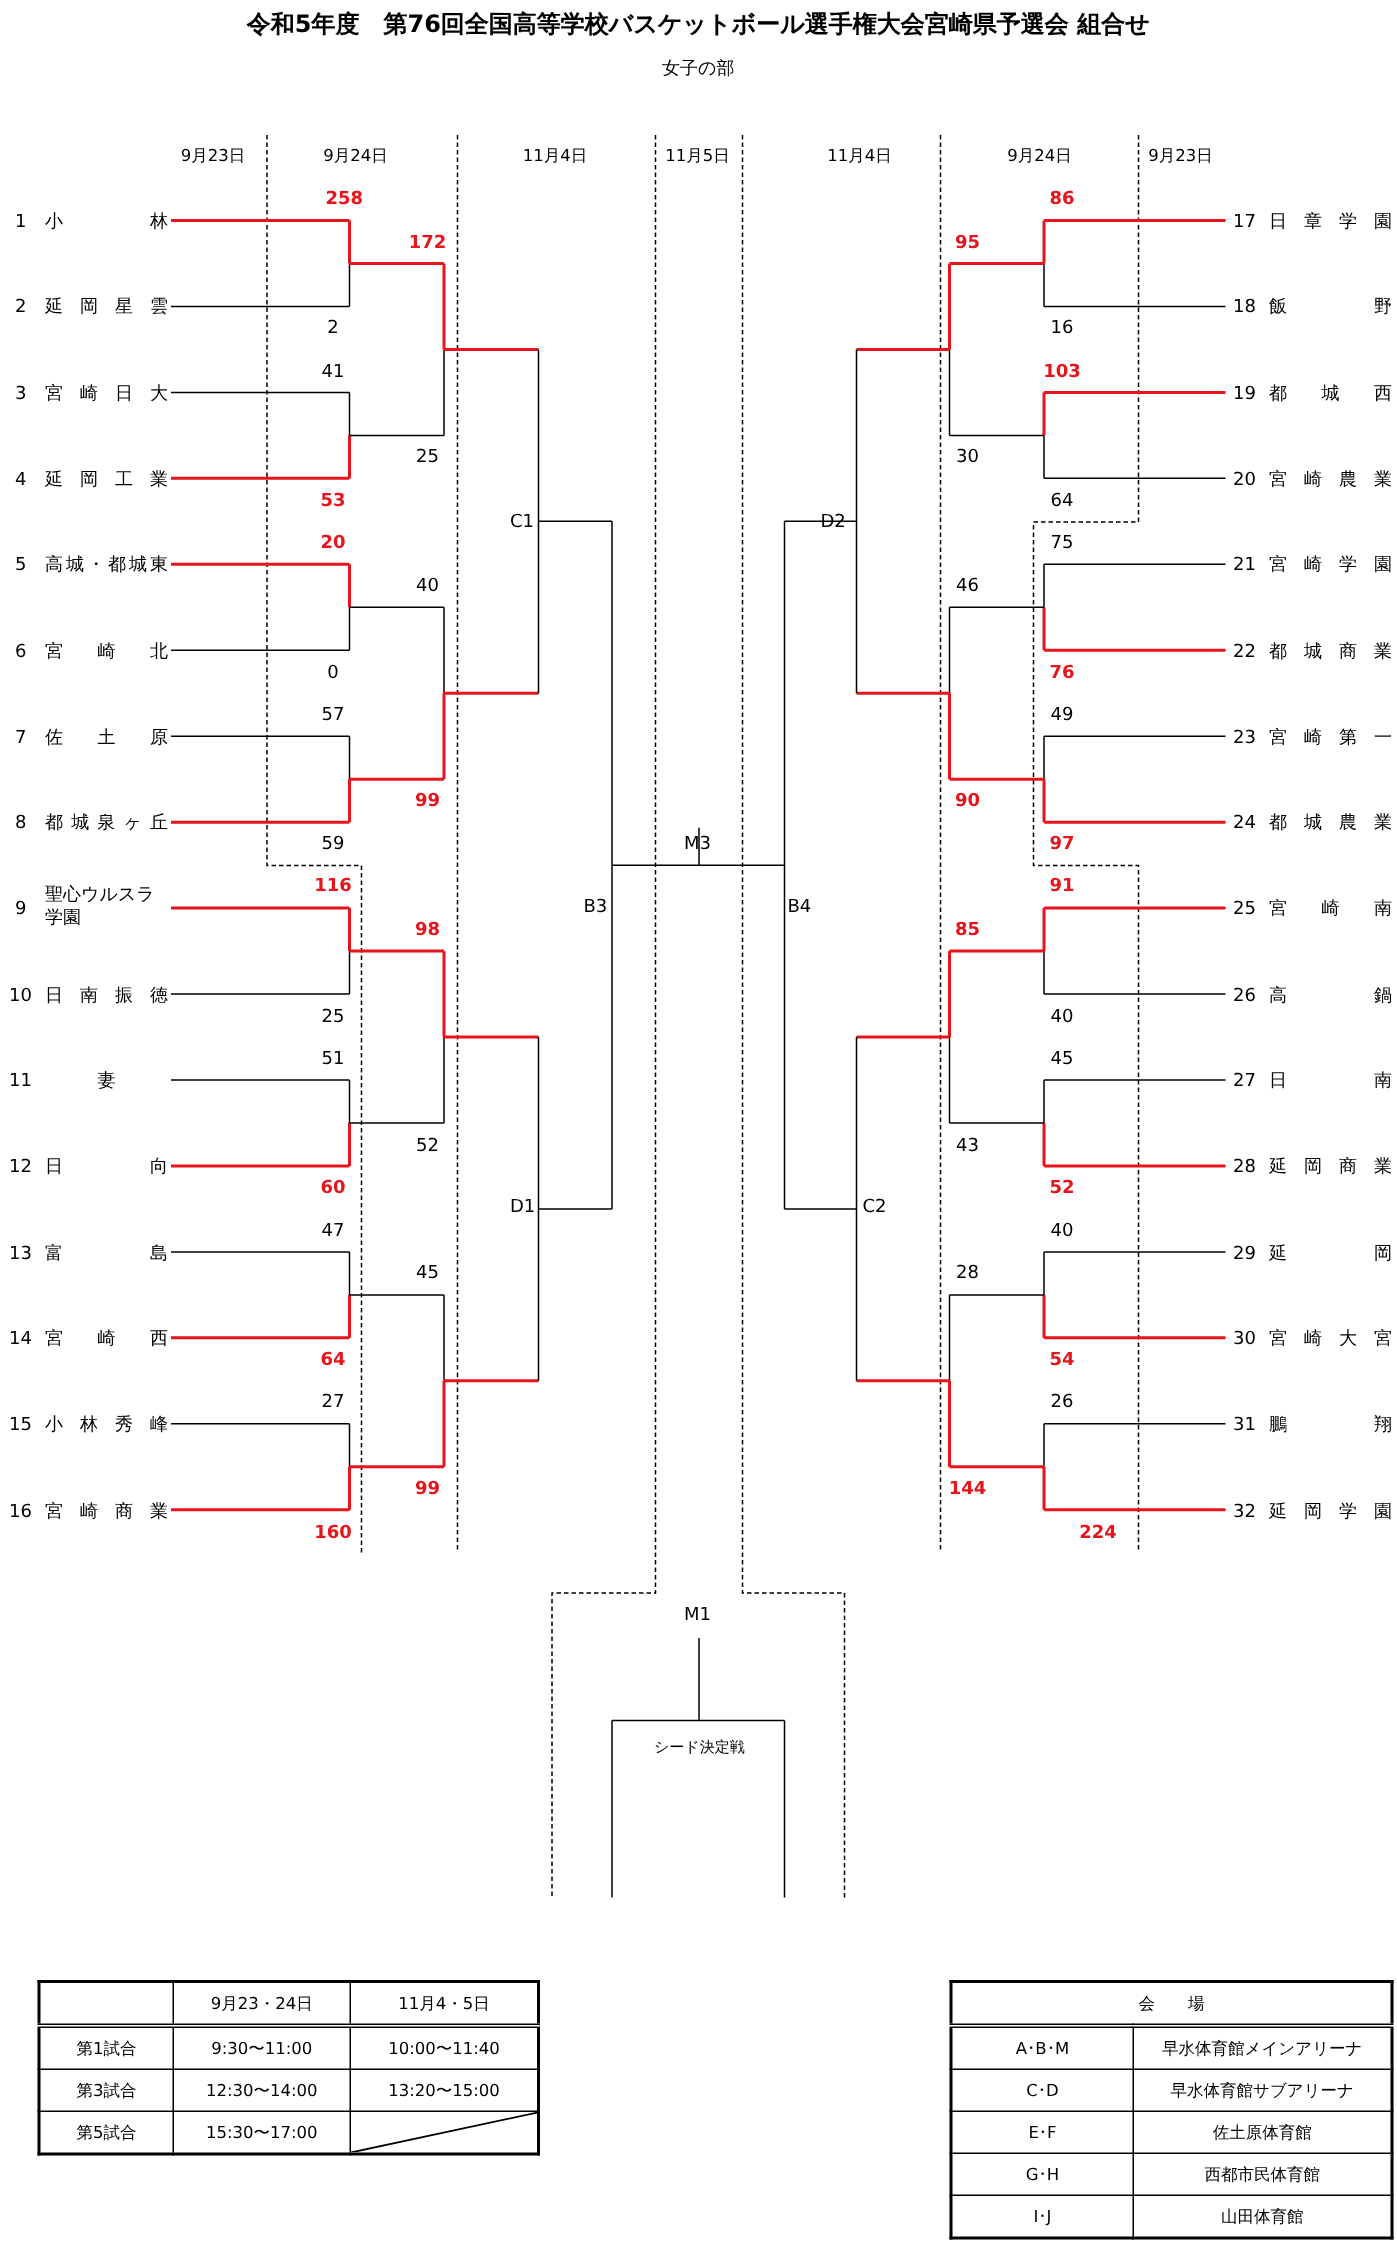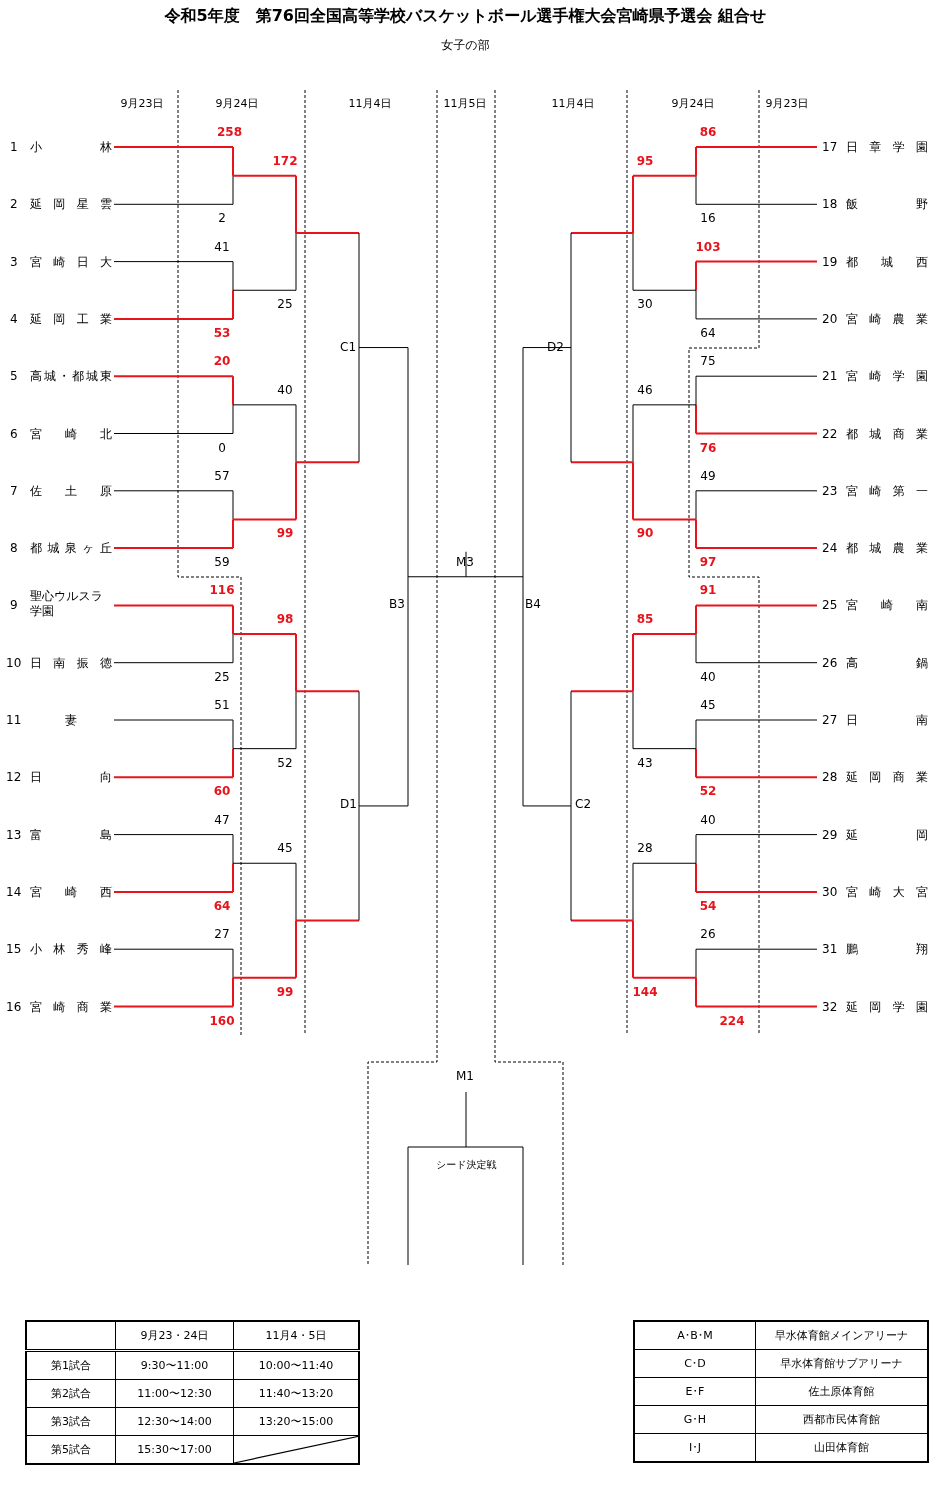--- a/index.html
+++ b/index.html
@@ -498,43 +498,41 @@
     <td style="width:88px"></td>
     <td style="width:117px">9月23・24日</td>
     <td>11月4・5日</td>
   </tr>
   <tr>
     <td>第1試合</td>
     <td>9:30〜11:00</td>
     <td>10:00〜11:40</td>
   </tr>
   <tr>
-    <td>第2試合</td>
-    <td>11:00〜12:30</td>
-    <td>11:40〜13:20</td>
-  </tr>
-  <tr>
     <td>第3試合</td>
     <td>12:30〜14:00</td>
     <td>13:20〜15:00</td>
   </tr>
   <tr>
     <td>第5試合</td>
     <td>15:30〜17:00</td>
     <td class="diag">
       <svg width="126" height="27" style="position:absolute;left:0;top:0">
             <line x1="0" y1="27" x2="126" y2="0" stroke="#000" stroke-width="1.2"></line>
           </svg>
     </td>
   </tr>
 </tbody>
   </table>
 
 <table class="venue">
   <tbody>
+      <tr class="head">
+    <td colspan="2">会　　場</td>
+  </tr>
   <tr>
     <td style="width:120px">A･B･M</td>
     <td>早水体育館メインアリーナ</td>
   </tr>
   <tr>
     <td>C･D</td>
     <td>早水体育館サブアリーナ</td>
   </tr>
   <tr>
     <td>E･F</td>

